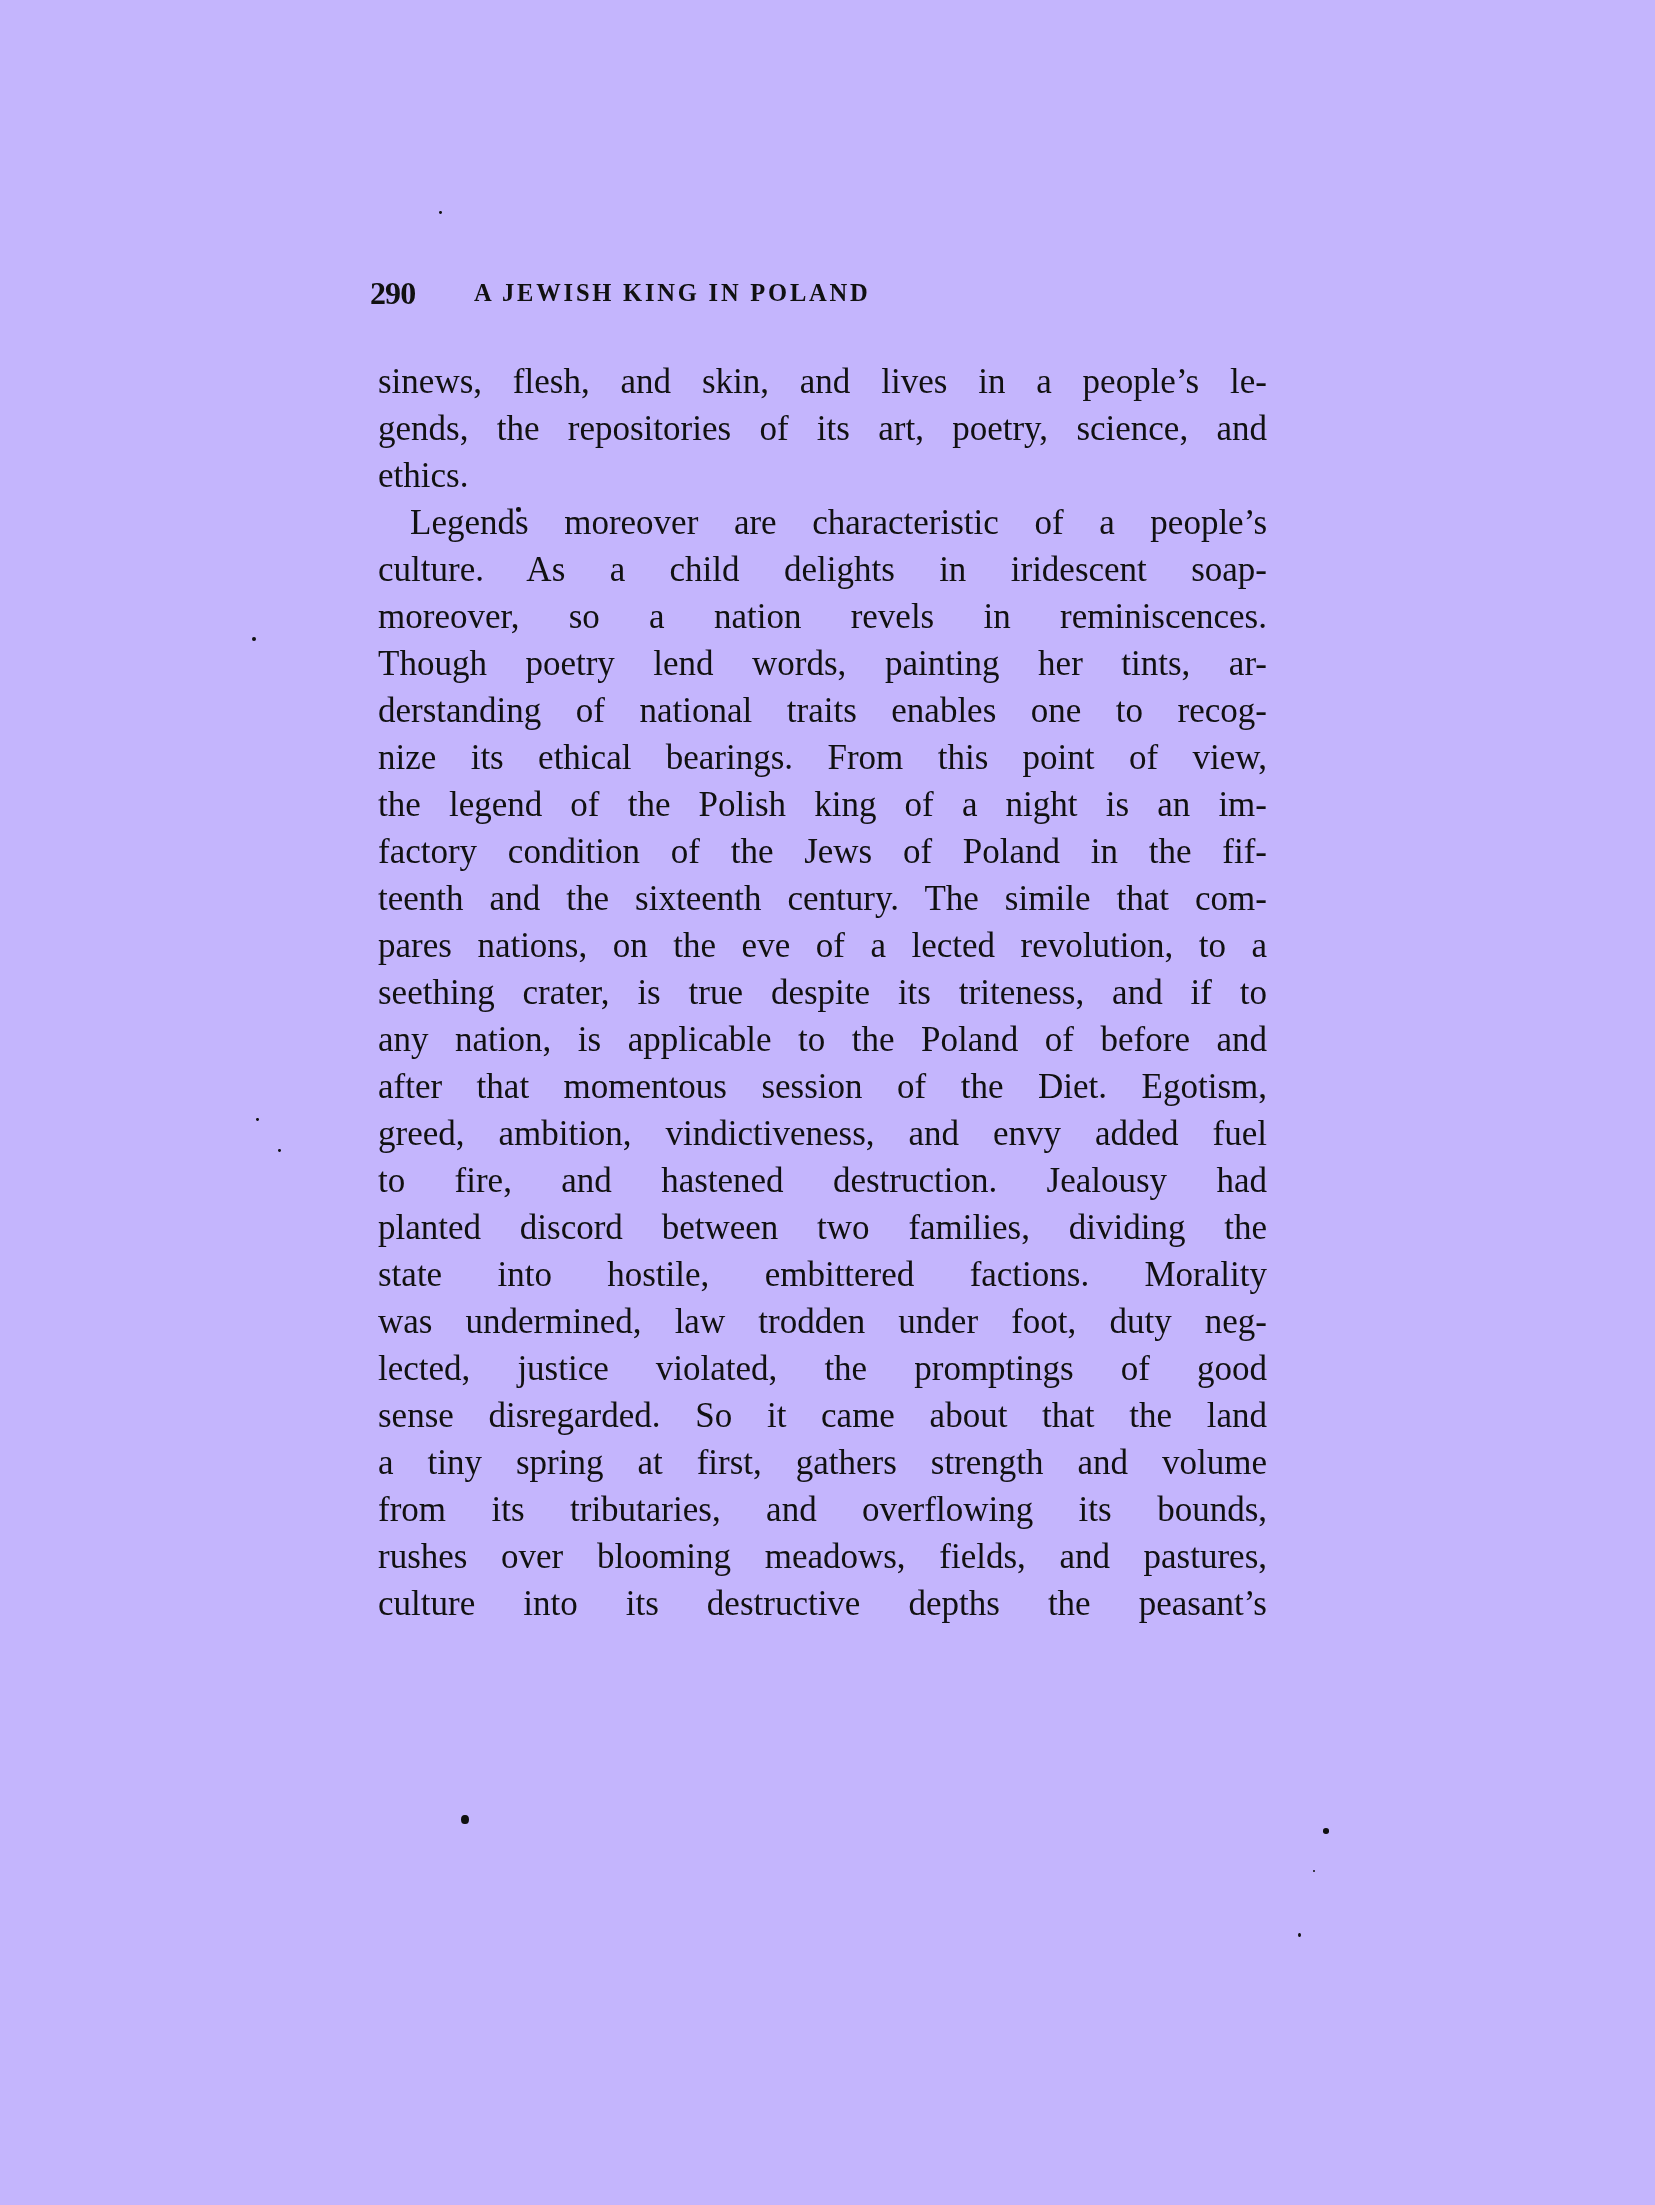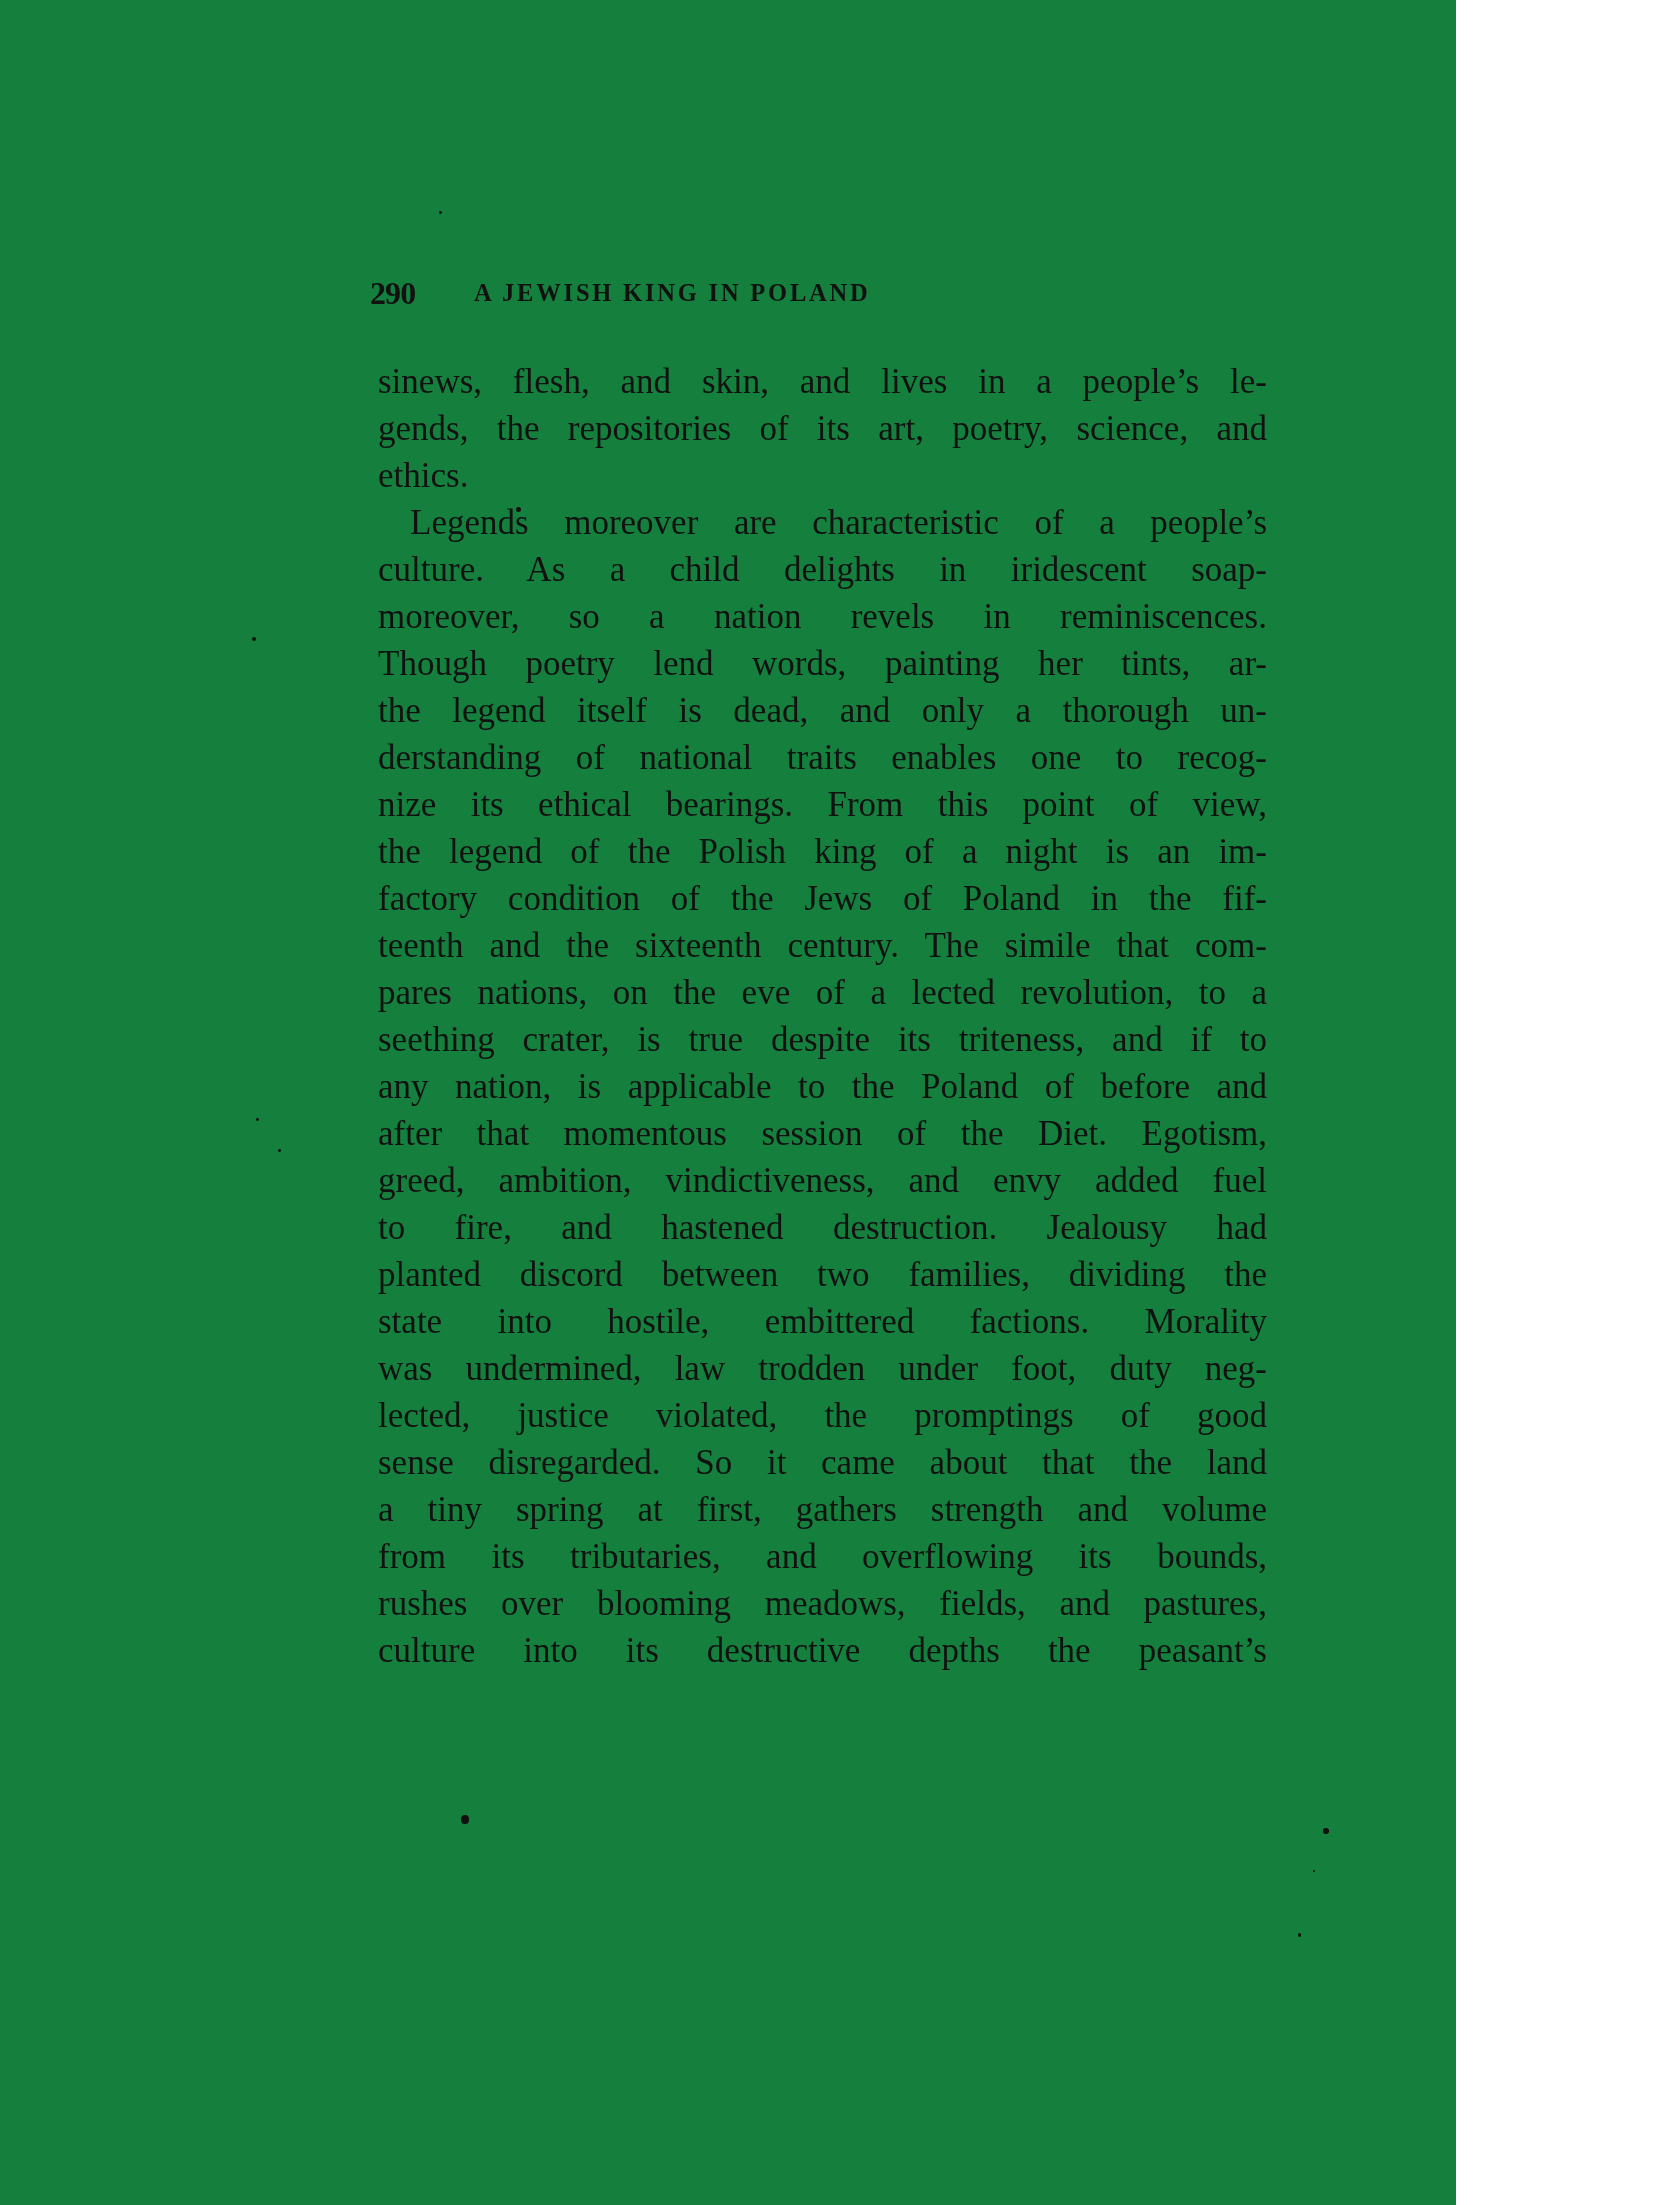--- a/index.html
+++ b/index.html
@@ -1,19 +1,19 @@
 <!DOCTYPE html>
 <html style="font-size:15px"><head>
 <meta charset="utf-8">
 <style>
   html, body { margin: 0; padding: 0; background: #ffffff; }
   body { width: 1655px; height: 2205px; position: relative; overflow: hidden; }
   .page {
-    position: absolute; left: 0; top: 0; width: 1456px; height: 2205px;
-    background: #15803d; color: #111111;
+    position: absolute; left: 0; top: 0; width: 1655px; height: 2205px;
+    background: #c4b5fd; color: #111111;
     font-family: "Liberation Serif", "DejaVu Serif", serif;
   }
   .running-head {
     position: absolute; left: 370px; top: 275px; width: 897px; height: 41px;
   }
   .page-number {
     position: absolute; left: 0; top: 0;
     font-size: 32px; font-weight: bold; letter-spacing: -0.9px;
   }
   .running-title {
@@ -43,21 +43,20 @@
   </div>
 
   <div class="body-text">
     <span class="line">sinews, flesh, and skin, and lives in a people’s le-</span>
     <span class="line">gends, the repositories of its art, poetry, science, and</span>
     <span class="line last-short">ethics.</span>
     <span class="line indent">Legends moreover are characteristic of a people’s</span>
     <span class="line">culture. As a child delights in iridescent soap-</span>
     <span class="line">moreover, so a nation revels in reminiscences.</span>
     <span class="line">Though poetry lend words, painting her tints, ar-</span>
-    <span class="line">the legend itself is dead, and only a thorough un-</span>
     <span class="line">derstanding of national traits enables one to recog-</span>
     <span class="line">nize its ethical bearings. From this point of view,</span>
     <span class="line">the legend of the Polish king of a night is an im-</span>
     <span class="line">factory condition of the Jews of Poland in the fif-</span>
     <span class="line">teenth and the sixteenth century. The simile that com-</span>
     <span class="line">pares nations, on the eve of a lected revolution, to a</span>
     <span class="line">seething crater, is true despite its triteness, and if to</span>
     <span class="line">any nation, is applicable to the Poland of before and</span>
     <span class="line">after that momentous session of the Diet. Egotism,</span>
     <span class="line">greed, ambition, vindictiveness, and envy added fuel</span>

